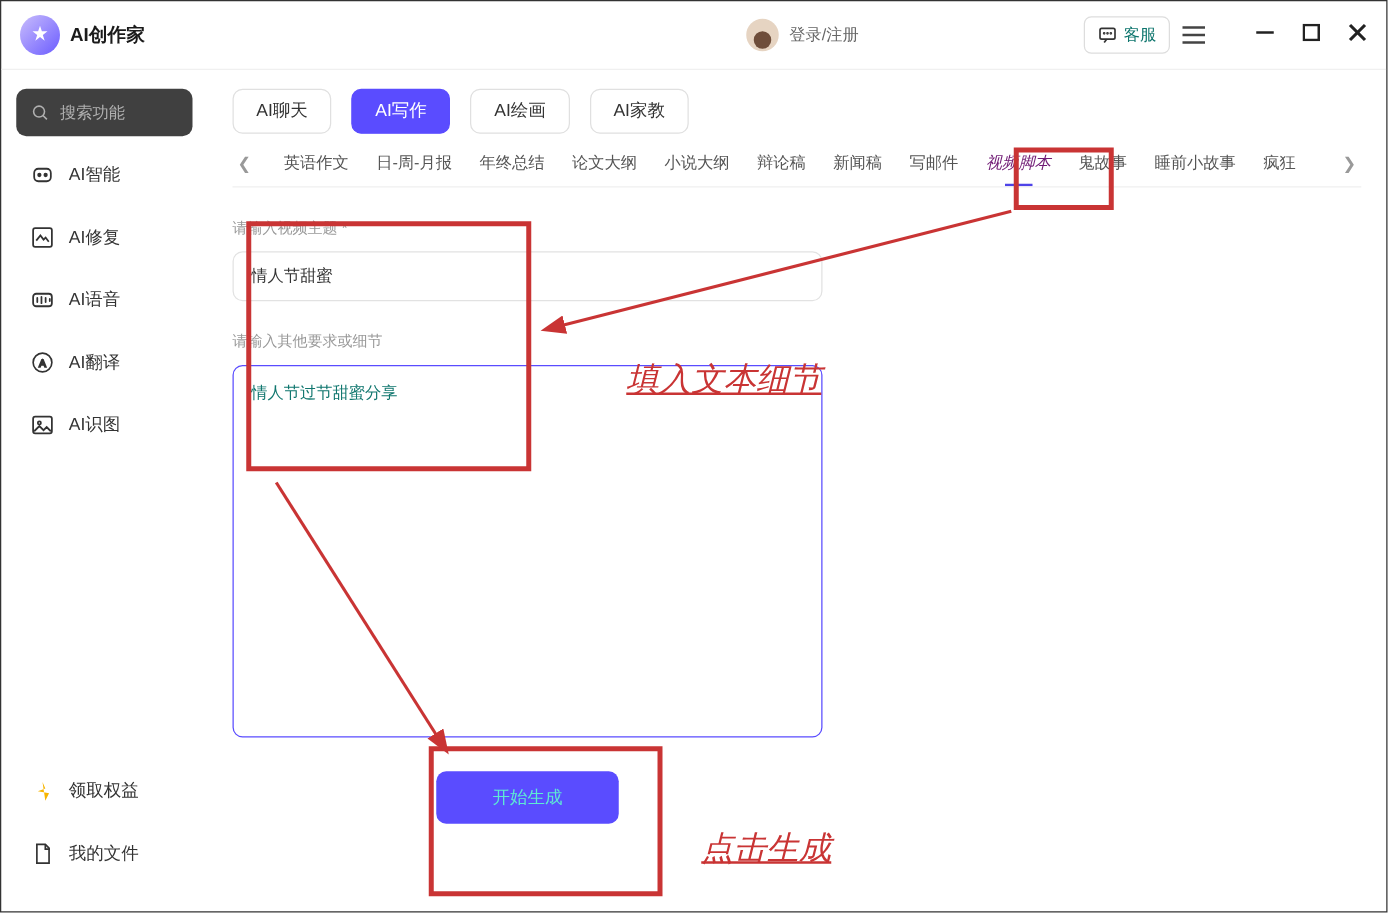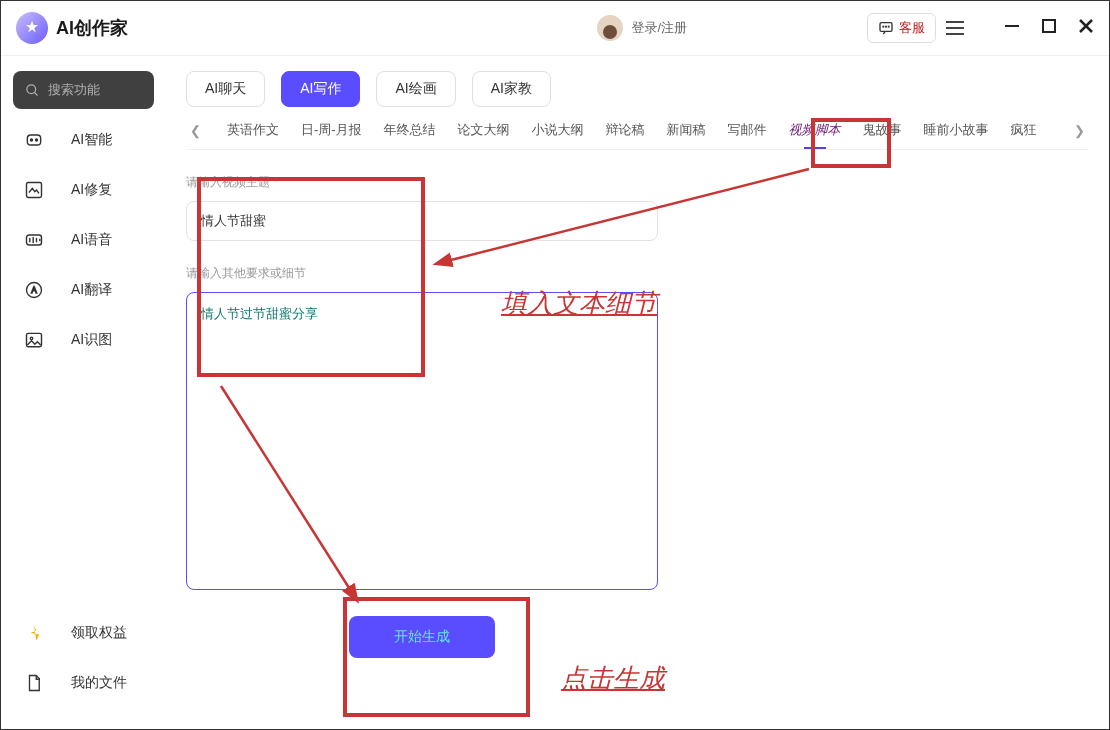--- a/index.html
+++ b/index.html
@@ -3,37 +3,37 @@
   <meta charset="utf-8">
   <style>
     * { margin: 0; padding: 0; box-sizing: border-box; font-family: -apple-system, "PingFang SC", "Microsoft YaHei", sans-serif; }
     body { width: 1110px; height: 730px; background: #fff; overflow: hidden; position: relative; border: 1px solid #333; }
     
     
     .header { height: 55px; display: flex; align-items: center; padding: 0 15px; border-bottom: 1px solid #f0f0f0; }
     .logo-wrap { display: flex; align-items: center; gap: 8px; }
     .logo-circle { width: 32px; height: 32px; border-radius: 50%; background: linear-gradient(135deg, #c9bdfc, #6b5cff); display: flex; align-items: center; justify-content: center; }
     .logo-circle svg { width: 18px; height: 18px; }
-    .logo-text { font-size: 18px; font-weight: 700; color: #1a1a1a; }
+    .logo-text { font-size: 15px; font-weight: 700; color: #1a1a1a; }
     .header-spacer { flex: 1; }
     .user-wrap { display: flex; align-items: center; gap: 8px; margin-right: 180px; }
     .avatar { width: 26px; height: 26px; border-radius: 50%; background: #e6d4c2; position: relative; overflow: hidden; }
     .avatar::after { content: ""; position: absolute; left: 50%; top: 40%; transform: translateX(-50%); width: 14px; height: 14px; border-radius: 50%; background: #6e4d3a; }
     .login-text { color: #666; font-size: 13px; }
-    .kefu { display: flex; align-items: center; gap: 5px; border: 1px solid #ddd; border-radius: 6px; padding: 5px 10px; margin-right: 10px; color: #b91c1c; font-size: 13px; cursor: pointer; }
+    .kefu { display: flex; align-items: center; gap: 5px; border: 1px solid #ddd; border-radius: 6px; padding: 5px 10px; margin-right: 10px; color: #0f766e; font-size: 13px; cursor: pointer; }
     .ham { width: 18px; display: flex; flex-direction: column; gap: 4px; padding: 6px 0; margin-right: 40px; cursor: pointer; }
     .ham span { height: 2px; background: #444; }
     .winbtns { display: flex; gap: 22px; align-items: center; }
     .winbtns .wb { cursor: pointer; }
     
     
     .sidebar { position: absolute; left: 0; top: 55px; width: 165px; height: calc(100% - 55px); padding: 15px 12px; display: flex; flex-direction: column; }
     .search { background: #404040; border-radius: 8px; height: 38px; display: flex; align-items: center; gap: 8px; padding: 0 12px; color: #b0b0b0; font-size: 13px; margin-bottom: 20px; }
     .snav { display: flex; flex-direction: column; gap: 28px; padding-left: 10px; }
-    .sitem { display: flex; align-items: center; gap: 26px; color: #333; font-size: 14px; cursor: pointer; }
+    .sitem { display: flex; align-items: center; gap: 10px; color: #333; font-size: 14px; cursor: pointer; }
     .sitem .icn { width: 22px; height: 22px; display: flex; align-items: center; justify-content: center; color: #333; }
     .sb-bottom { margin-top: auto; display: flex; flex-direction: column; gap: 28px; padding-left: 10px; padding-bottom: 20px; }
     
     
     .main { position: absolute; left: 165px; top: 55px; right: 0; bottom: 0; padding: 15px 20px 0 20px; }
     .tabs { display: flex; gap: 16px; margin-bottom: 14px; }
     .tab { border: 1px solid #e0e0e0; border-radius: 8px; padding: 8px 18px; font-size: 14px; color: #333; cursor: pointer; }
     .tab.active { background: #5a4cff; color: #fff; border-color: #5a4cff; }
     
     .subnav { display: flex; align-items: center; gap: 22px; font-size: 13px; color: #555; border-bottom: 1px solid #f0f0f0; padding-bottom: 10px; margin-bottom: 24px; position: relative; overflow: hidden; white-space: nowrap; }

